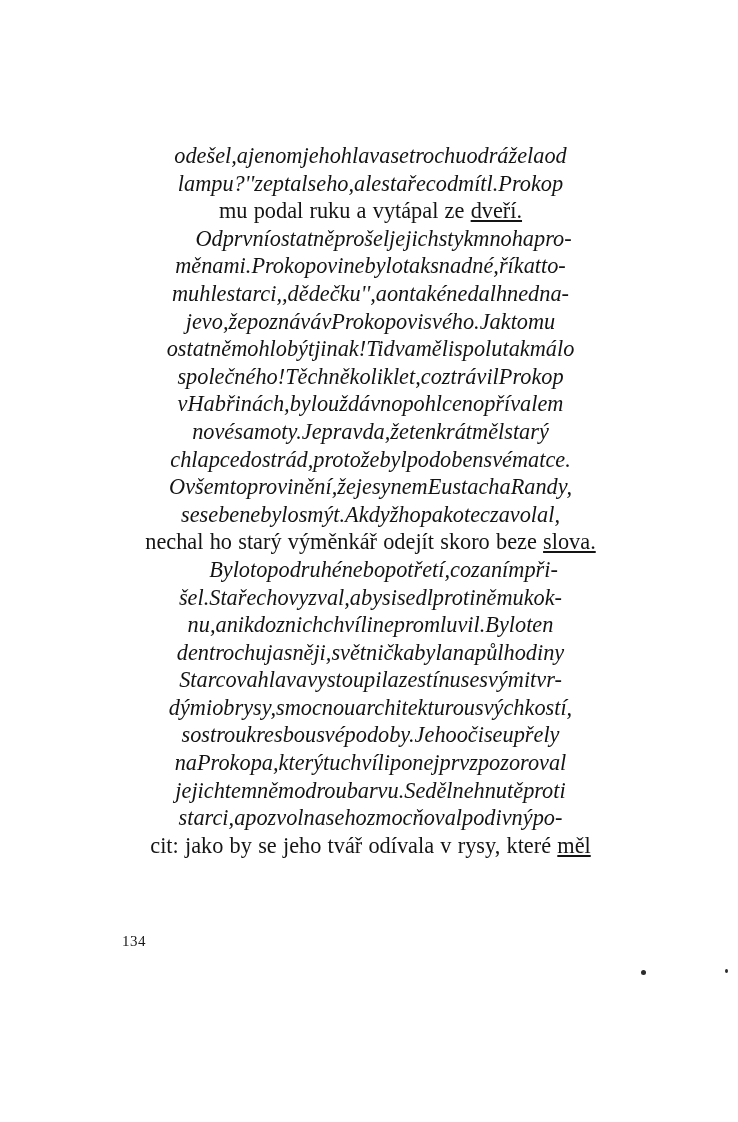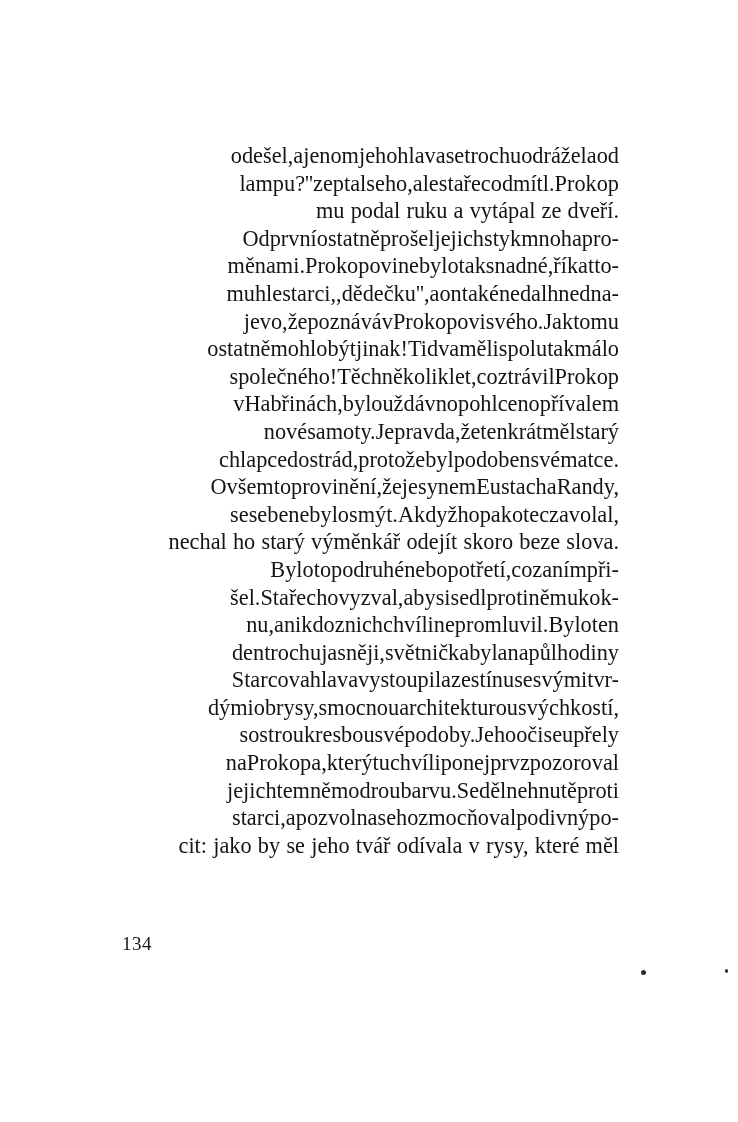--- a/index.html
+++ b/index.html
@@ -37,40 +37,41 @@
     display: flex;
     width: 497px;
     height: 27.6px;
     line-height: 27.6px;
     font-size: 22.3px;
     white-space: pre;
     color: #141414;
   }
   
   .ln.just {
-    justify-content: flex-end;
+    justify-content: center;
+    font-style: italic;
   }
   
   .ln.last {
-    justify-content: flex-end;
+    justify-content: center;
   }
   .ln.last .w + .w { margin-left: 0; }
 
   .w { display: inline-block; }
   .ln.last .w { margin-right: 0.28em; }
-  .ln.last .w:last-child { margin-right: 0; }
+  .ln.last .w:last-child { margin-right: 0; text-decoration: underline; }
 
   
   .indent { display: inline-block; width: 26px; flex: 0 0 26px; }
 
   .folio {
     position: absolute;
     left: 122px;
     top: 933px;
-    font-size: 19px;
+    font-size: 15px;
     letter-spacing: 0.5px;
     color: #161616;
     font-family: "Liberation Serif", "DejaVu Serif", serif;
   }
 
   .speck {
     position: absolute;
     background: #2b2b2b;
     border-radius: 50%;
   }

